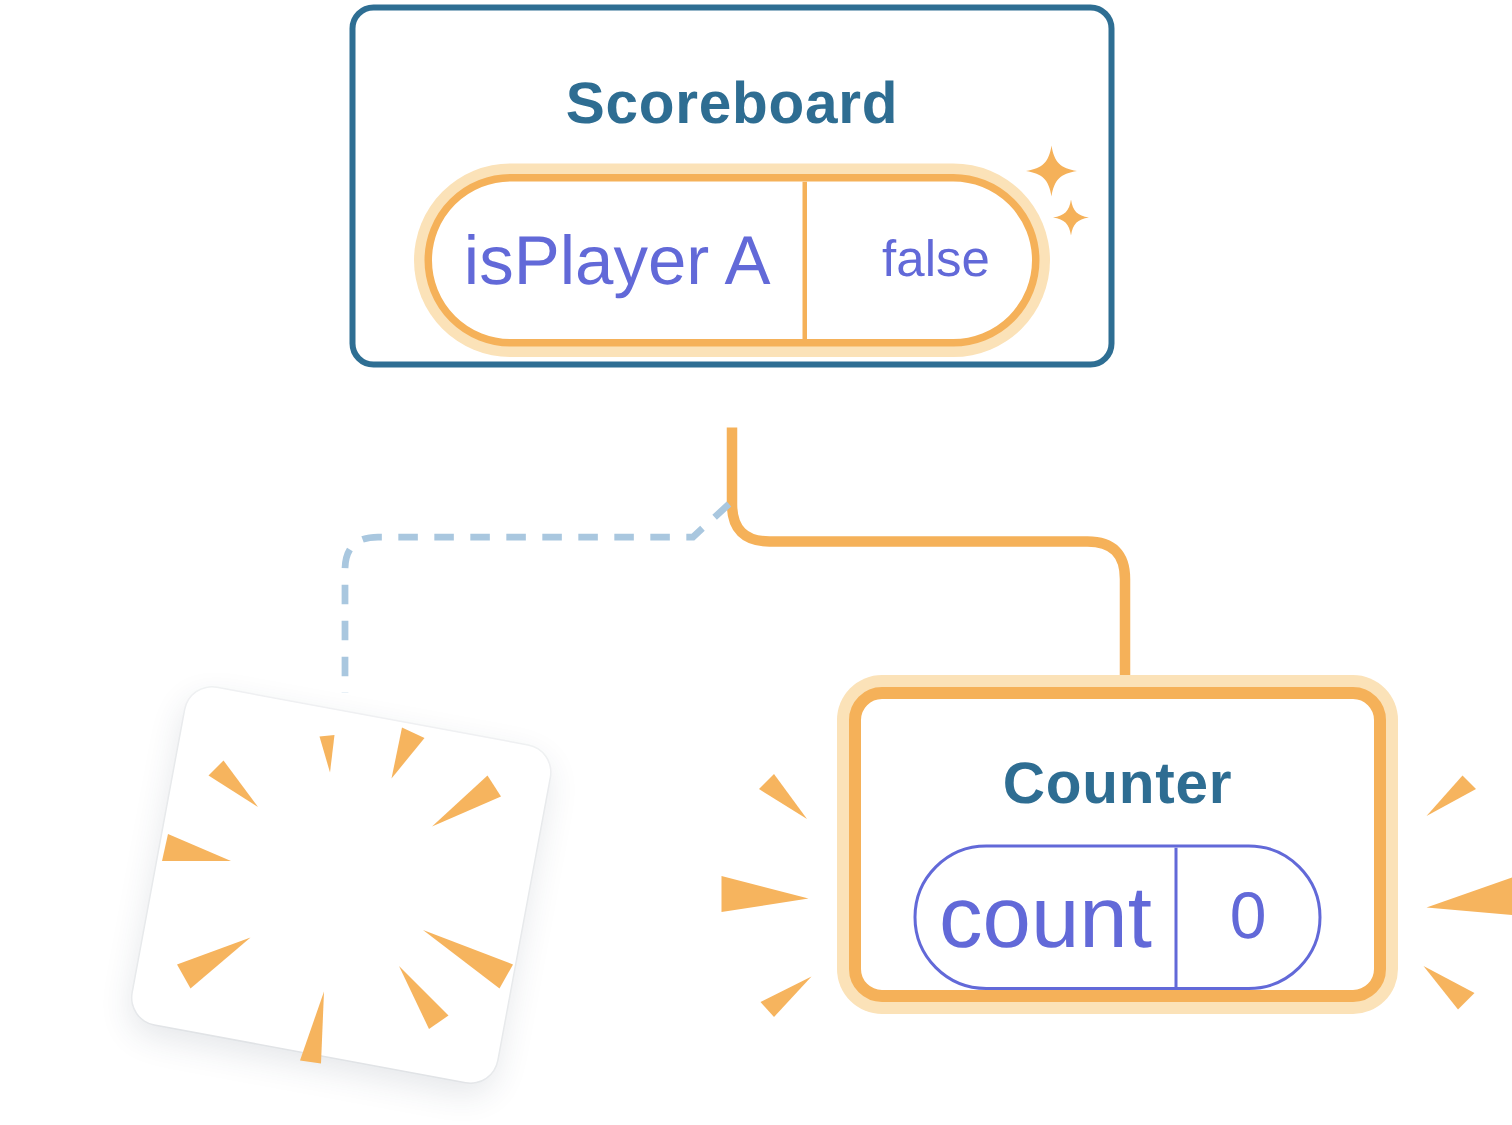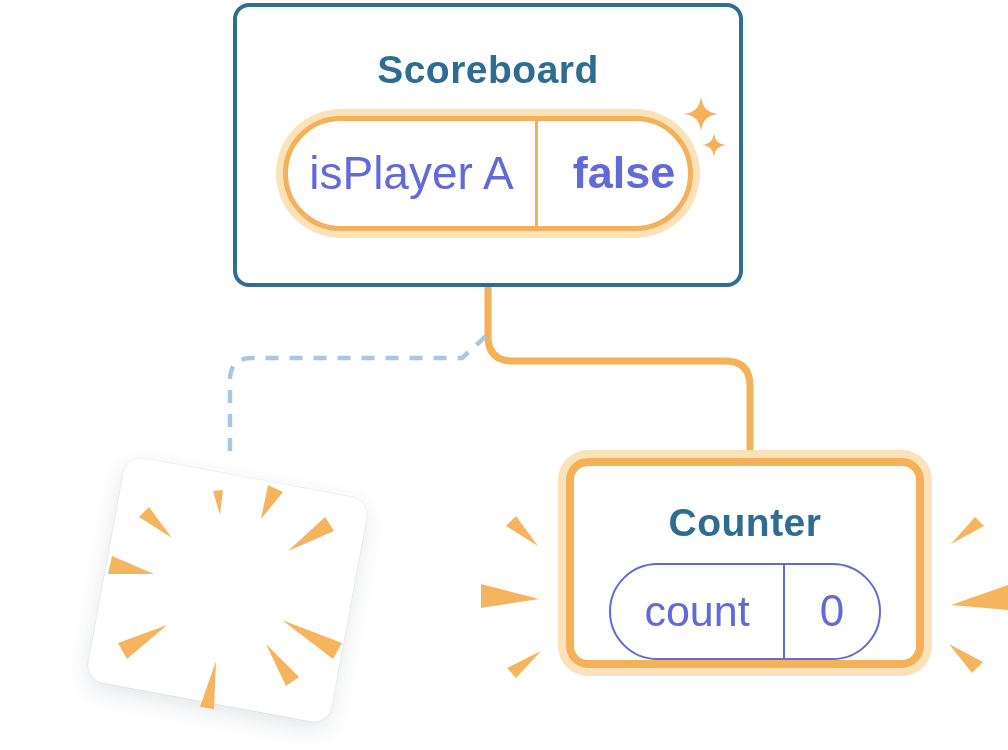--- a/index.html
+++ b/index.html
@@ -21,21 +21,21 @@
   .component-card {
     position: absolute;
     background: #ffffff;
     display: flex;
     flex-direction: column;
     align-items: center;
     box-sizing: border-box;
   }
   .card-scoreboard {
     left: 233px; top: 3px;
-    width: 510px; height: 284px;
+    width: 510px; height: 242px;
     border: 4px solid #2E6E93;
     border-radius: 16px;
     z-index: 2;
   }
   .card-counter {
     left: 566px; top: 458px;
     width: 358px; height: 210px;
     border: 8px solid #F5B159;
     border-radius: 22px;
     box-shadow: 0 0 0 8px #FBE2B8;
@@ -80,22 +80,22 @@
     border: 2px solid #6269D8;
     border-radius: 60px;
   }
   .pill-cell {
     display: flex;
     align-items: center;
     justify-content: center;
     color: #6269D8;
   }
   .pill-highlighted .pill-name  { flex: 0 0 247px; font-size: 46px; }
-  .pill-highlighted .pill-value { flex: 1 1 auto;  font-size: 45px; font-weight: 700; padding-left: 22px; }
-  .pill-plain .pill-name  { flex: 0 0 172px; font-size: 43px; }
+  .pill-highlighted .pill-value { flex: 1 1 auto;  font-size: 34px; font-weight: 400; padding-left: 22px; }
+  .pill-plain .pill-name  { flex: 0 0 172px; font-size: 58px; }
   .pill-plain .pill-value { flex: 1 1 auto;  font-size: 44px; }
   .pill-divider-orange { width: 3px; background: #F5B159; }
   .pill-divider-purple { width: 2px; background: #6269D8; }
 </style>
 </head>
 <body>
 
 <div class="canvas">
 
   <svg class="layer" style="z-index:0" viewBox="0 0 1008 750">

